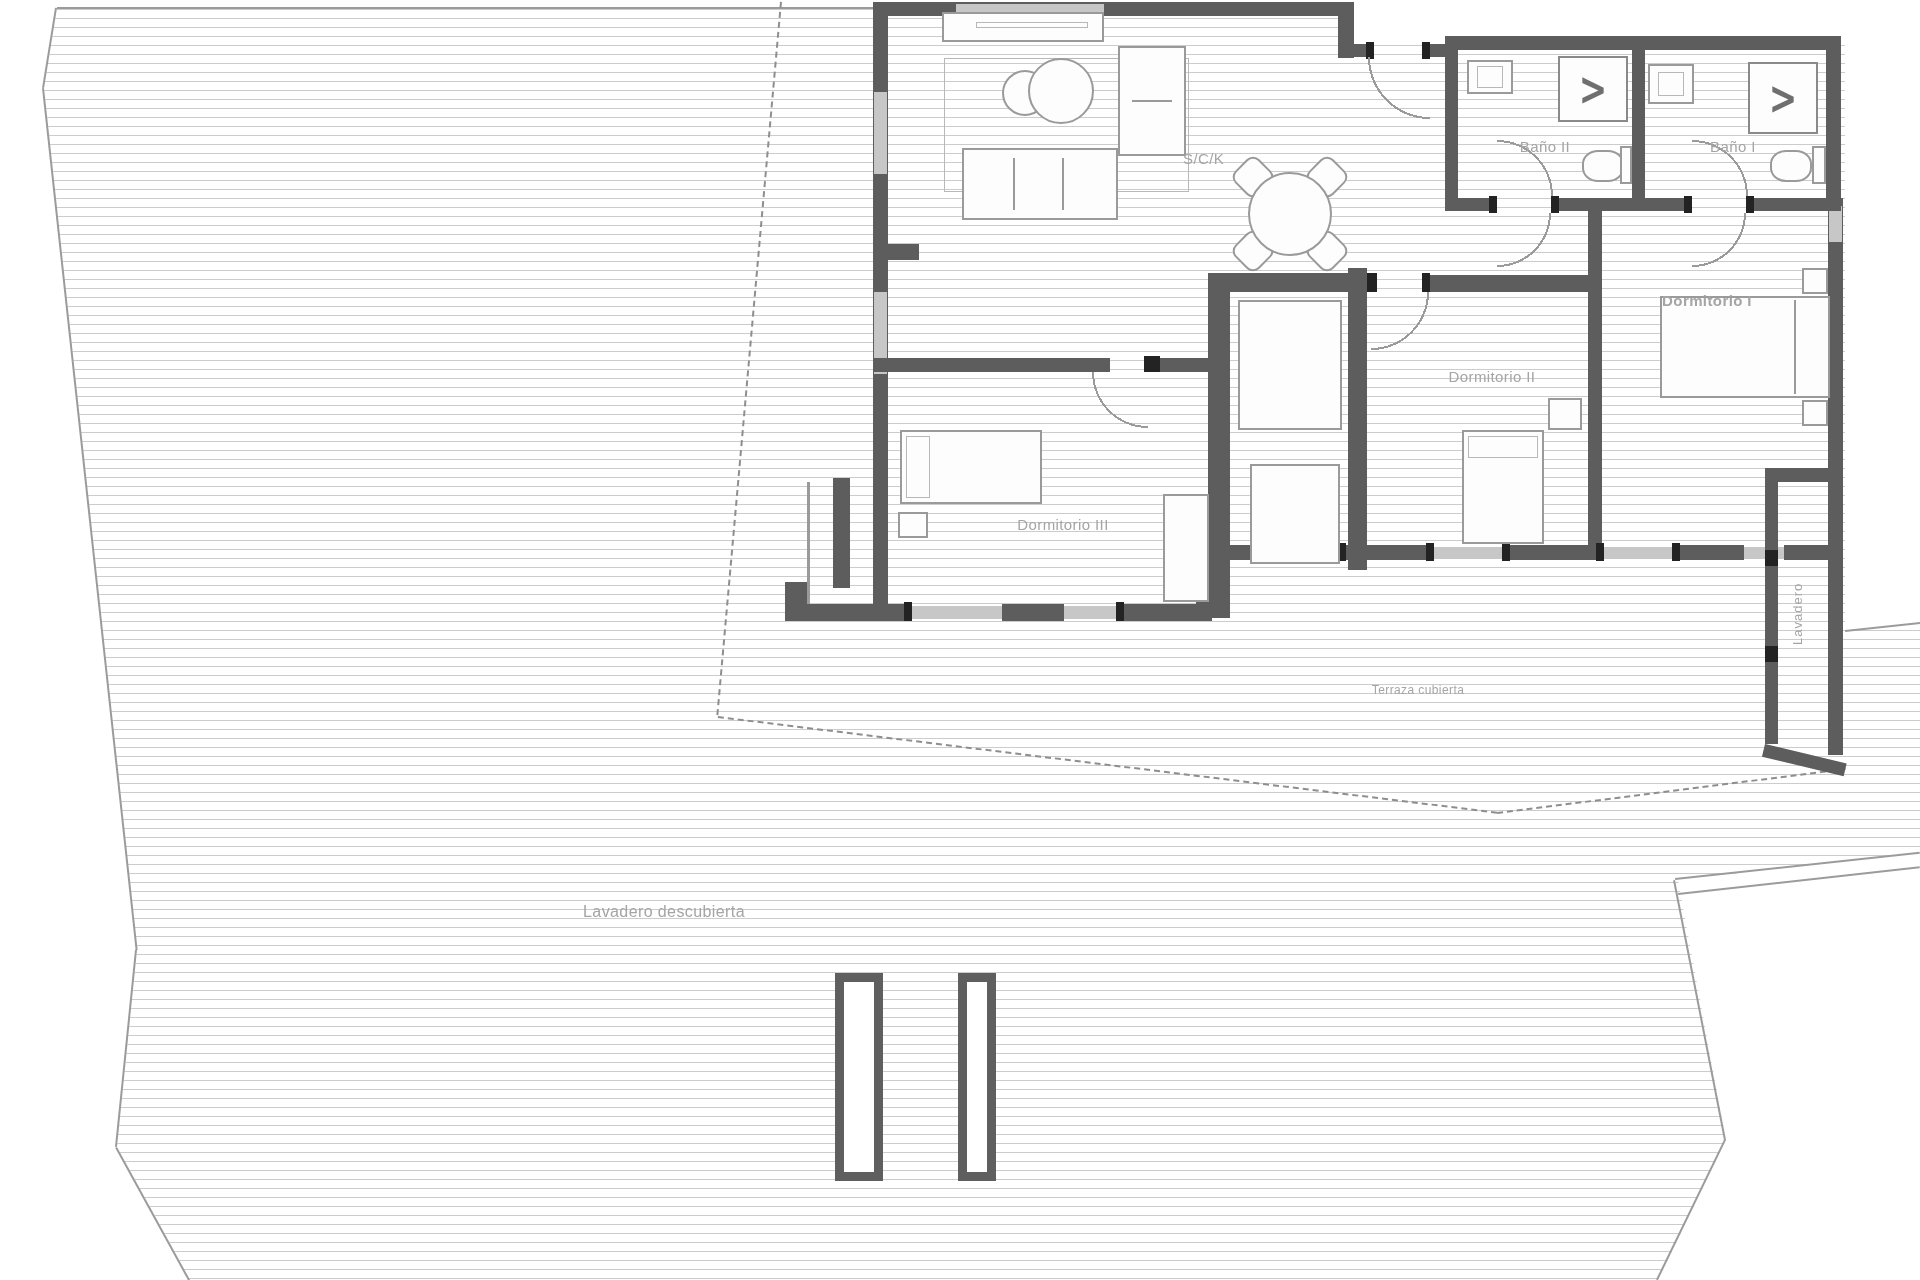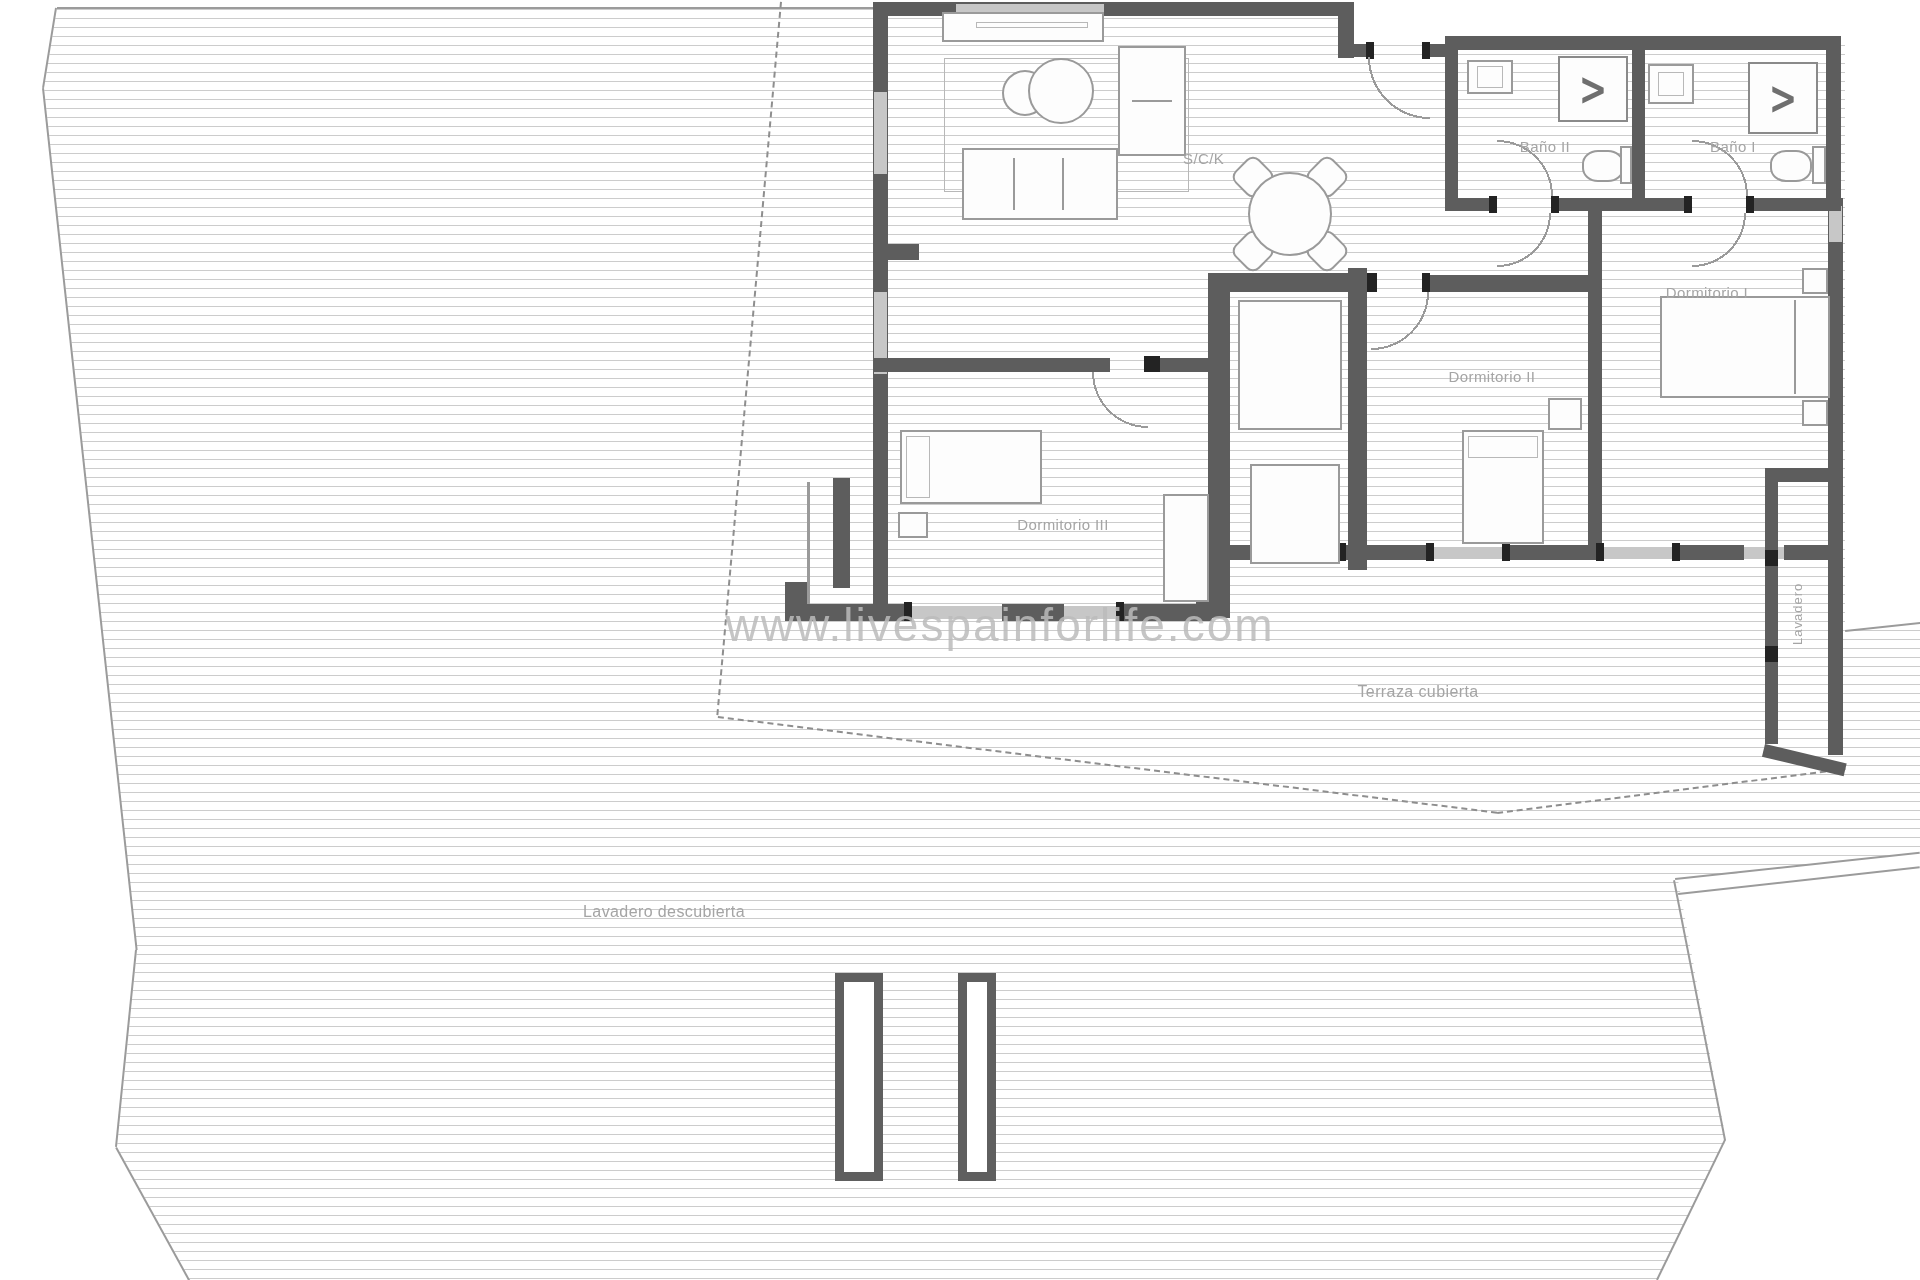--- a/index.html
+++ b/index.html
@@ -182,22 +182,21 @@
   <div class="furn" style="left:1163px;top:494px;width:46px;height:108px;"></div>
   <div class="furn" style="left:1238px;top:300px;width:104px;height:130px;"></div>
   <div class="furn" style="left:1250px;top:464px;width:90px;height:100px;"></div>
 
   <div class="planter" style="left:835px;top:973px;width:48px;height:208px;"></div>
   <div class="planter" style="left:958px;top:973px;width:38px;height:208px;"></div>
 
   <div class="label" style="left:1183px;top:150px;">S/C/K</div>
   <div class="label" style="left:1495px;top:138px;width:100px;">Baño II</div>
   <div class="label" style="left:1683px;top:138px;width:100px;">Baño I</div>
-  <div class="label" style="left:1627px;top:284px;width:160px;">Dormitorio I</div>
+  <div class="label" style="left:1627px;top:292px;width:160px;font-weight:bold;">Dormitorio I</div>
   <div class="label" style="left:1412px;top:368px;width:160px;">Dormitorio II</div>
   <div class="label" style="left:983px;top:516px;width:160px;">Dormitorio III</div>
-  <div class="label" style="left:1318px;top:683px;width:200px;font-size:16px;">Terraza cubierta</div>
+  <div class="label" style="left:1318px;top:683px;width:200px;font-size:12px;">Terraza cubierta</div>
   <div class="label" style="left:544px;top:903px;width:240px;font-size:16px;">Lavadero descubierta</div>
   <div class="vlabel" style="left:1790px;top:555px;height:90px;">Lavadero</div>
 
-  <div id="watermark">www.livespainforlife.com</div>
 
 </div>
 
 </body></html>

